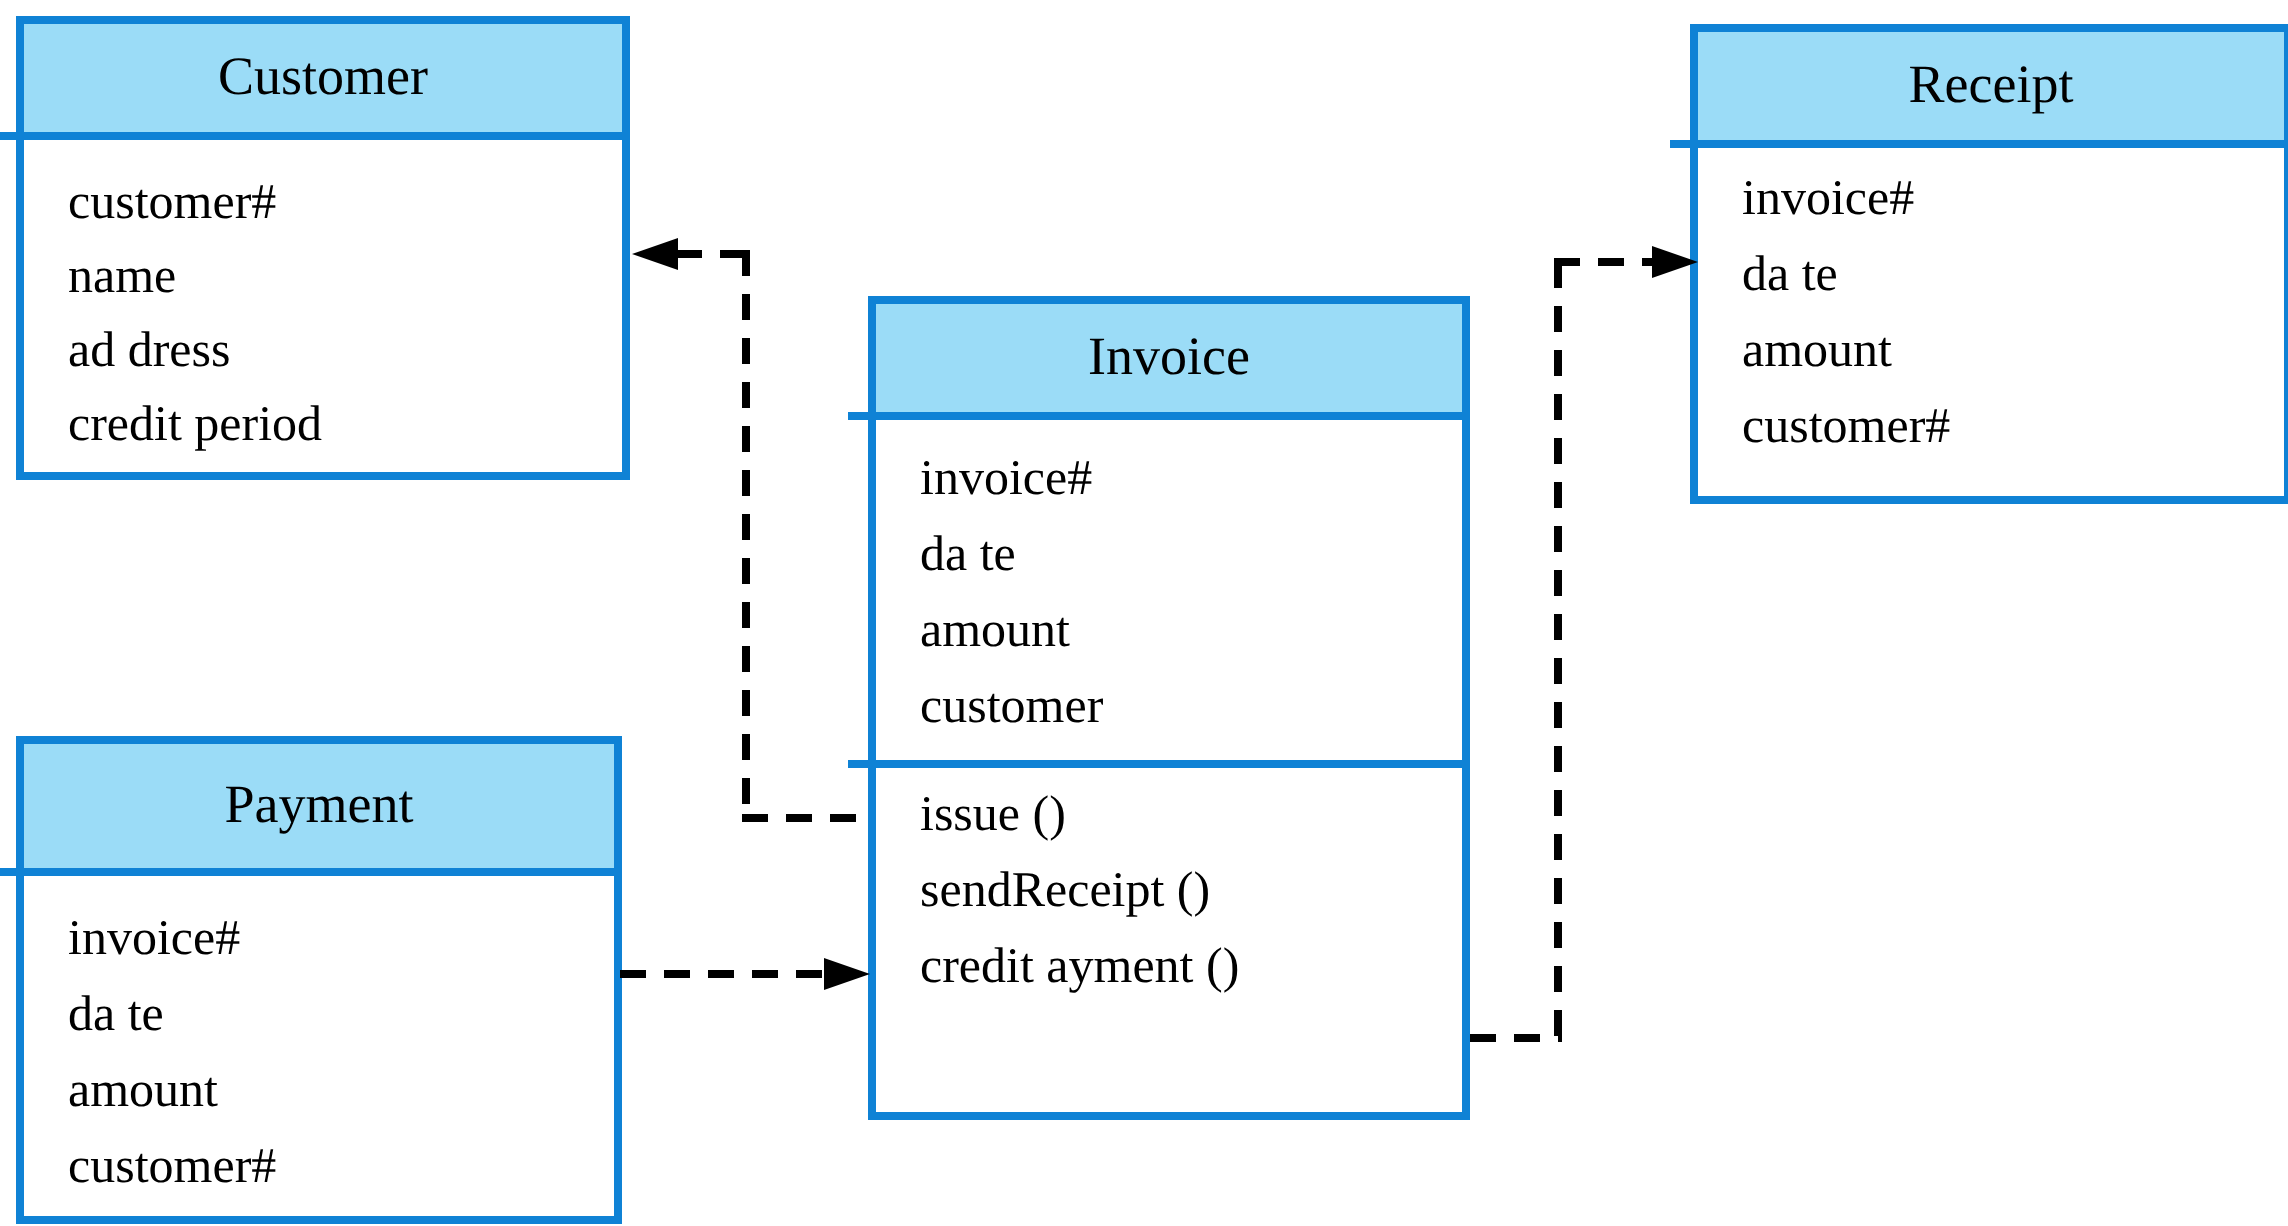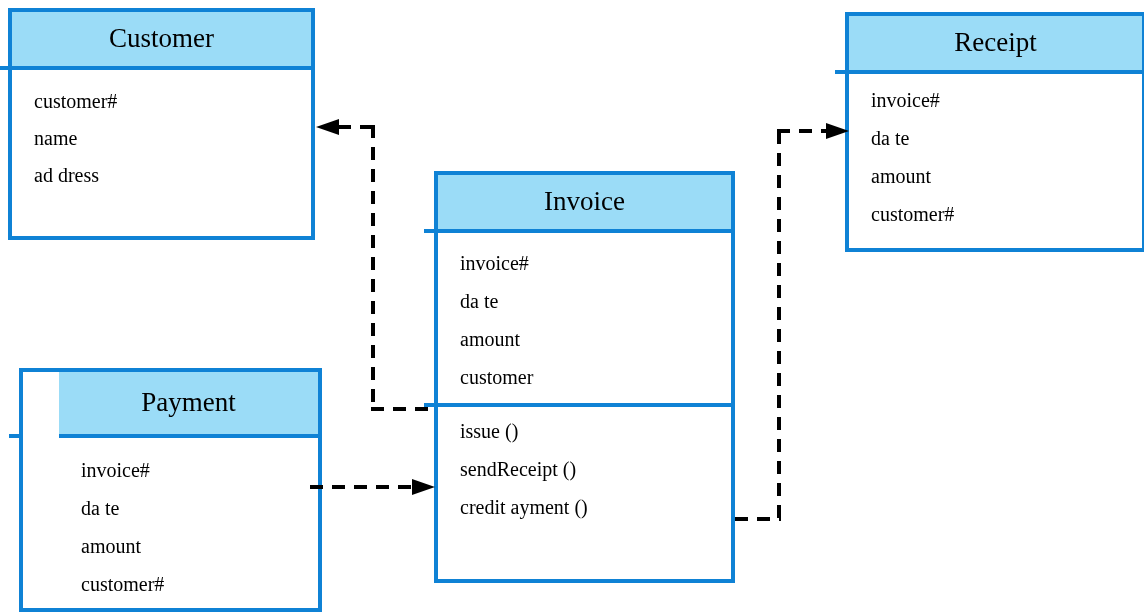--- a/index.html
+++ b/index.html
@@ -26,45 +26,45 @@
     box-sizing:border-box;
     background:var(--lightblue);
     border-bottom:4px solid var(--blue);
     text-align:center;
     font-size:27px;
     overflow:hidden;
   }
   .uml-title{display:inline-block;}
   .uml-section{
     box-sizing:border-box;
-    font-size:20px;
+    font-size:25px;
     line-height:38px;
     padding-left:22px;
     overflow:hidden;
   }
   .uml-methods{border-top:4px solid var(--blue);}
   .tick{
     position:absolute;
     width:12px;height:4px;
     background:var(--blue);
   }
   
   #box-customer{left:8px;top:8px;width:307px;height:232px;}
   #box-customer .uml-header{height:58px;line-height:52px;}
   #box-customer .uml-attrs{height:166px;padding-top:13px;line-height:37px;}
   #box-customer .tick-header{top:54px;left:-14px;}
 
-  #box-invoice{left:434px;top:171px;width:301px;height:412px;}
+  #box-invoice{left:434px;top:148px;width:301px;height:412px;}
   #box-invoice .uml-header{height:58px;line-height:52px;}
   #box-invoice .uml-attrs{height:170px;padding-top:11px;}
   #box-invoice .uml-methods{height:176px;padding-top:5px;}
   #box-invoice .tick-header{top:54px;left:-14px;}
   #box-invoice .tick-methods{top:228px;left:-14px;}
 
-  #box-payment{left:19px;top:368px;width:303px;height:244px;padding-left:36px;}
+  #box-payment{left:8px;top:368px;width:303px;height:244px;}
   #box-payment .uml-header{height:66px;line-height:60px;}
   #box-payment .uml-attrs{height:170px;padding-top:13px;}
   #box-payment .tick-header{top:62px;left:-14px;}
 
   #box-receipt{left:845px;top:12px;width:301px;height:240px;}
   #box-receipt .uml-header{height:58px;line-height:52px;text-align:center;}
   #box-receipt .uml-attrs{height:174px;padding-top:7px;}
   #box-receipt .tick-header{top:54px;left:-14px;}
 
   
@@ -106,20 +106,21 @@
 <div class="canvas">
 
   <div class="uml-class" id="box-customer">
     <div class="uml-header">
       <span class="uml-title">Customer</span>
     </div>
     <div class="uml-section uml-attrs">
       <div>customer#</div>
       <div>name</div>
       <div>ad dress</div>
+      <div>credit period</div>
     </div>
     <div class="tick tick-header"></div>
   </div>
 
   <div class="uml-class" id="box-invoice">
     <div class="uml-header">
       <span class="uml-title">Invoice</span>
     </div>
     <div class="uml-section uml-attrs">
       <div>invoice#</div>

